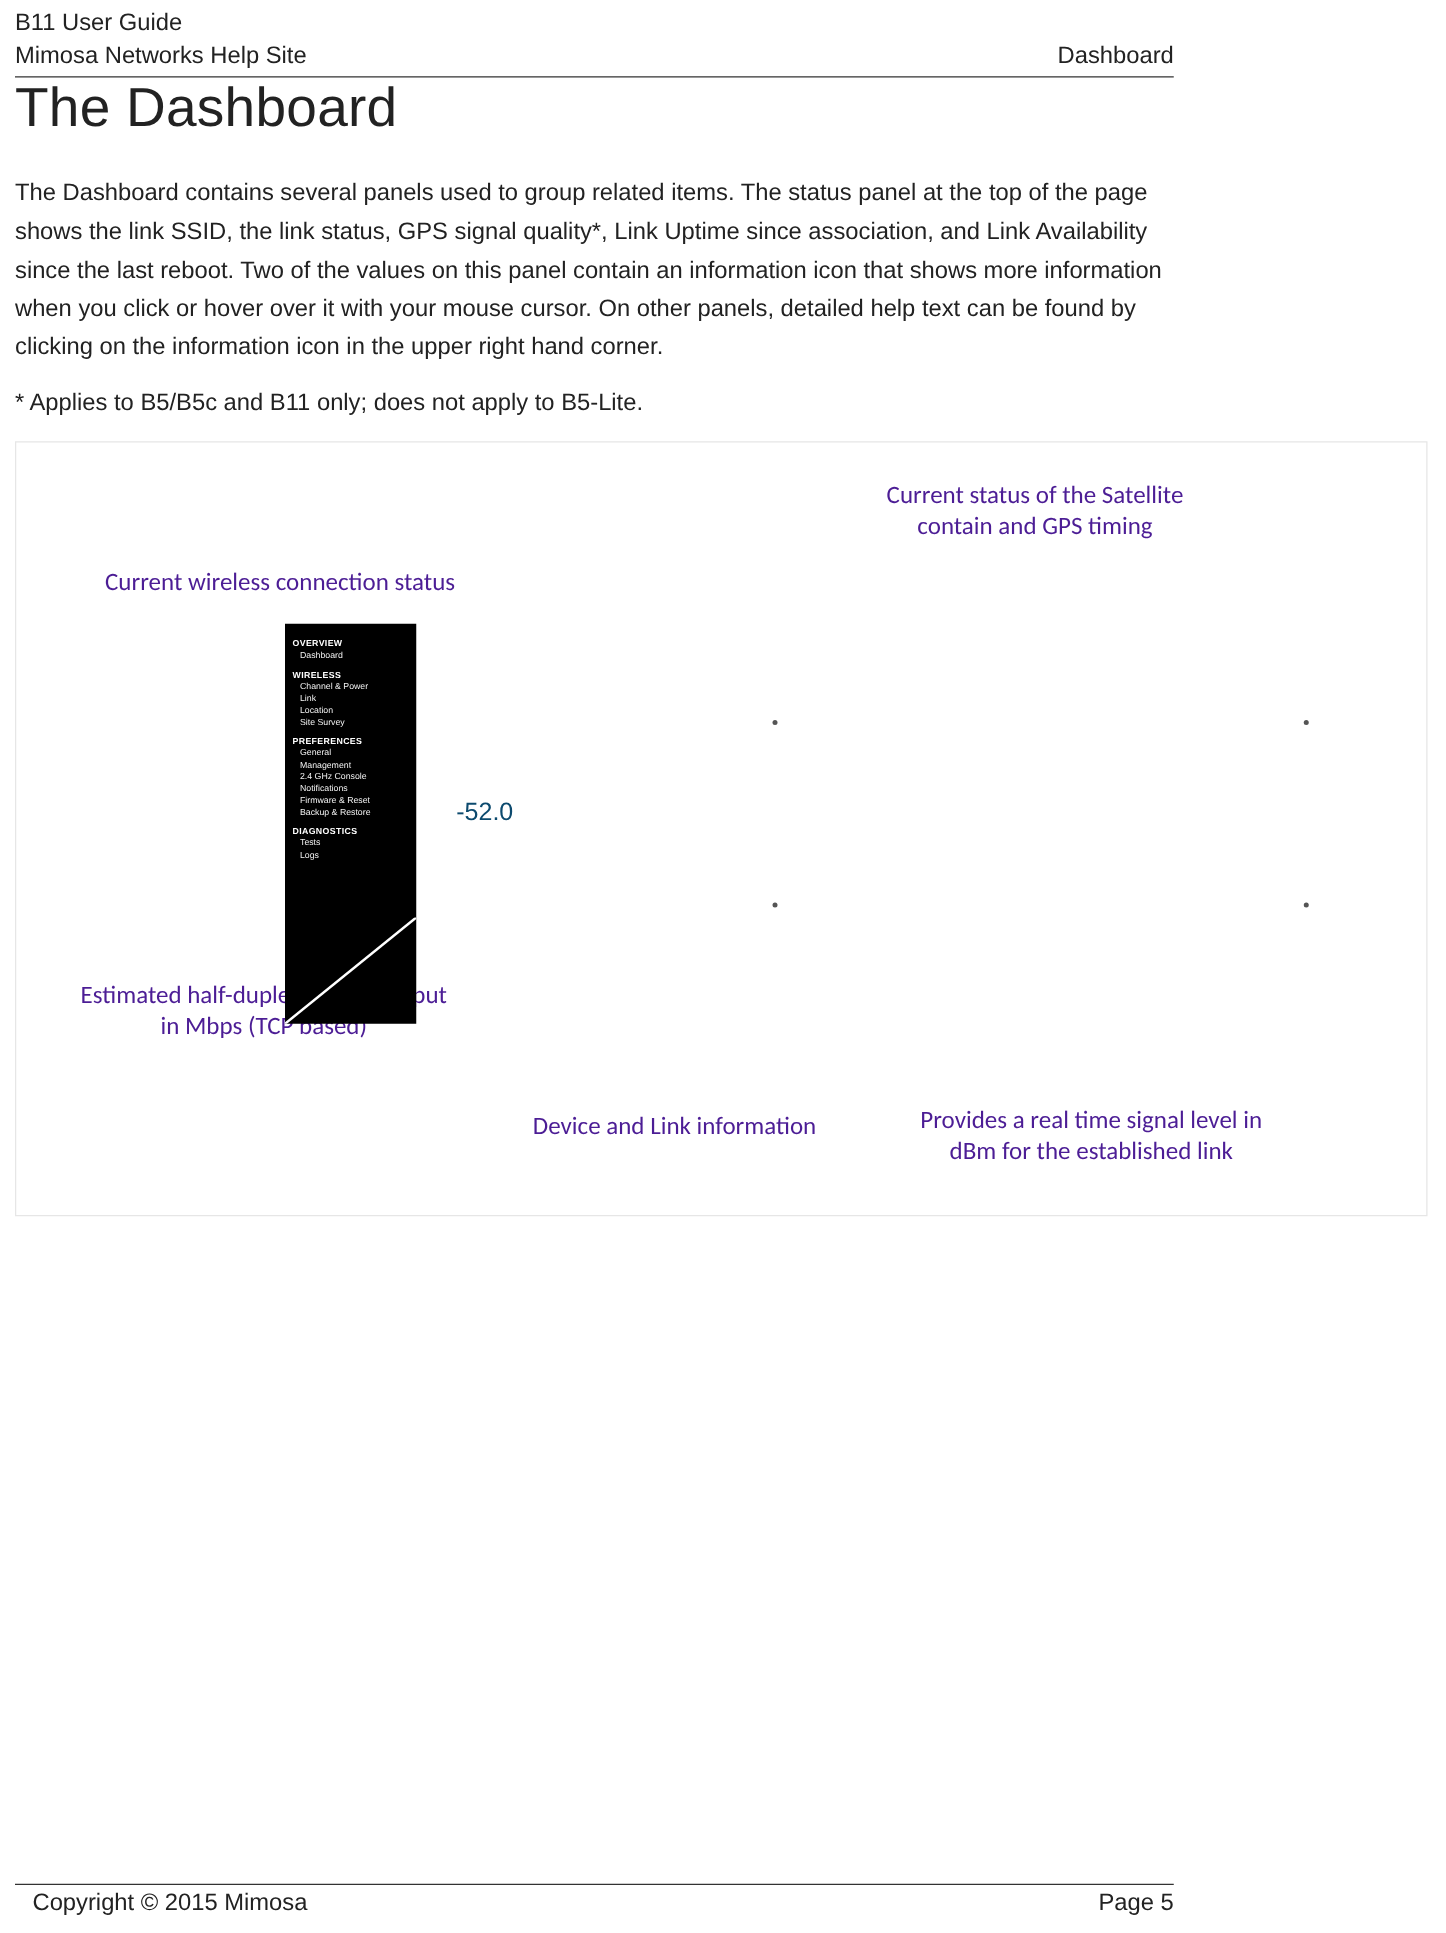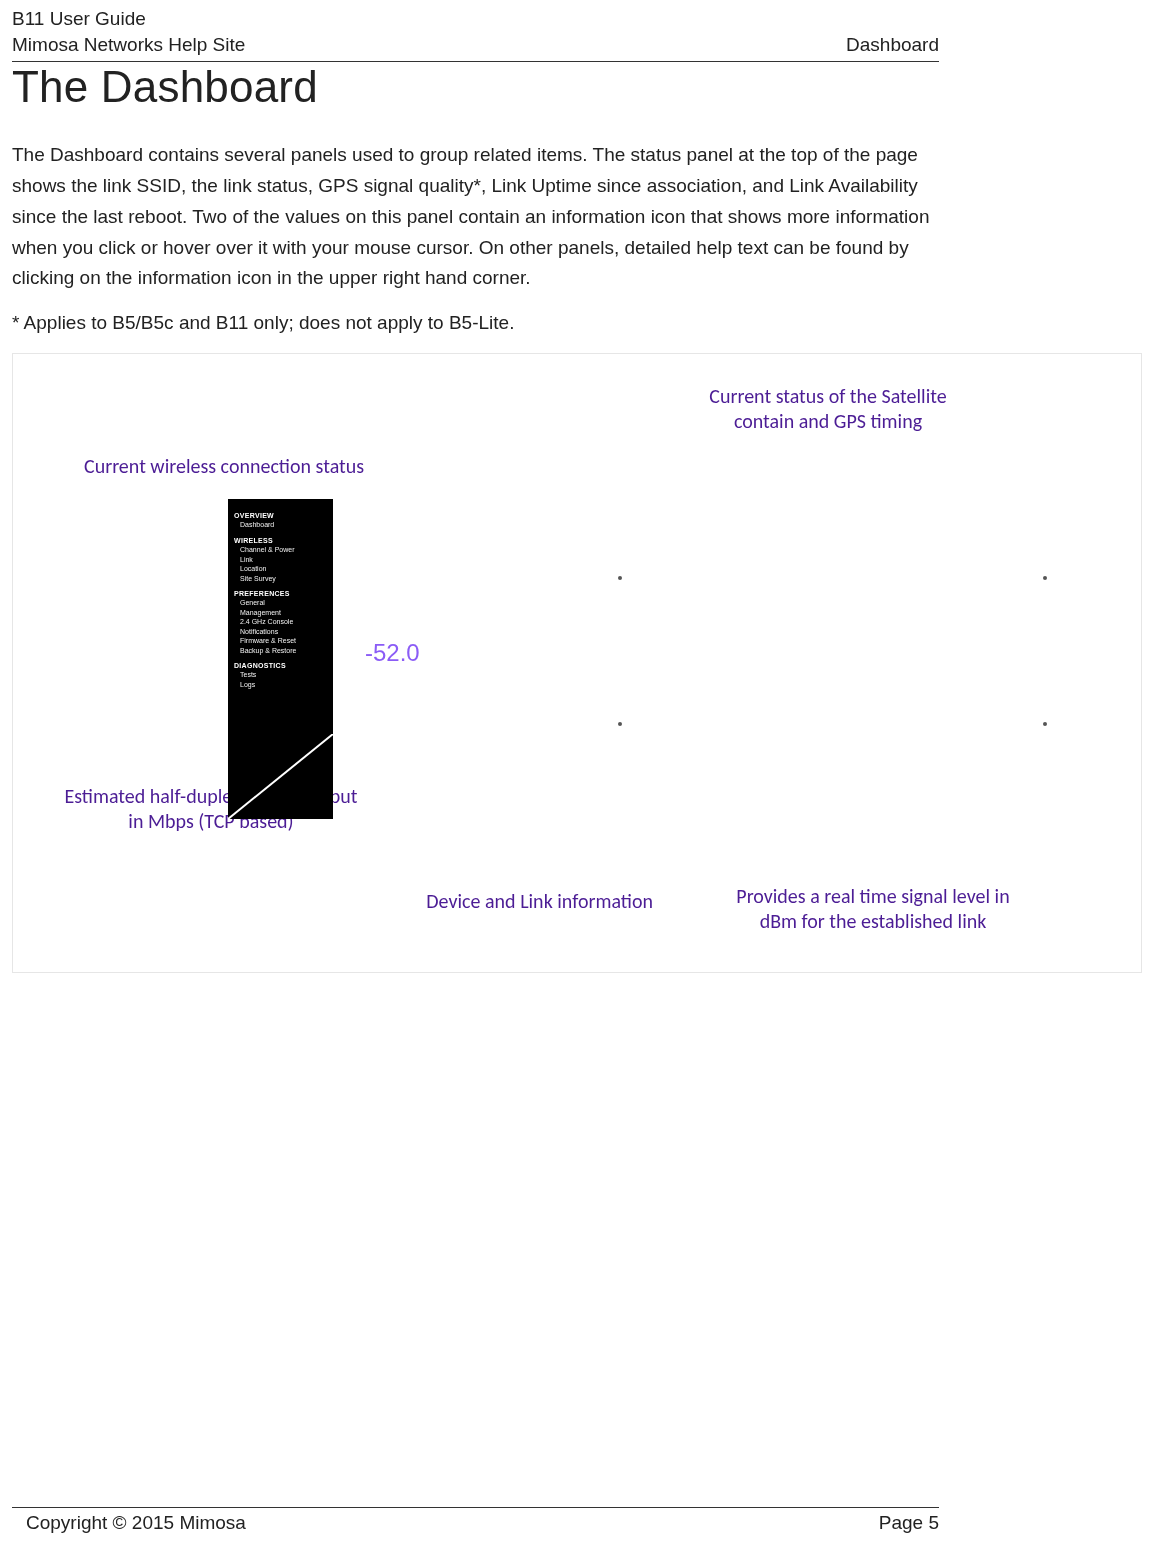--- a/index.html
+++ b/index.html
@@ -9,21 +9,21 @@
   .hdr-row { display: flex; justify-content: space-between; font-size: 19px; line-height: 1.35; }
   .hdr-rule { border: none; border-top: 1px solid #333; margin-top: 4px; }
   h1 { font-weight: 400; font-size: 44px; margin-bottom: 28px; letter-spacing: 0.2px; }
   .body-p { font-size: 19px; line-height: 1.62; margin-bottom: 14px; }
   .diagram-wrap { position: relative; width: 1130px; height: 620px; margin-top: 8px; border: 1px solid #e6e6e6; background: #fff; }
   .callout { position: absolute; font-family: "Segoe UI", Calibri, sans-serif; font-size: 20px; color: #4c1d95; text-align: center; line-height: 1.25; }
   .callout.right { text-align: center; }
   .sidebar { position: absolute; left: 215px; top: 145px; width: 105px; height: 320px; background: #000; color: #fff; font-size: 7px; padding: 6px 6px; line-height: 1.35; }
   .sb-sec { font-weight: 700; margin-top: 6px; letter-spacing: 0.3px; }
   .sb-item { margin-left: 6px; font-weight: 400; opacity: 0.95; }
-  .big-num { position: absolute; font-size: 24px; color: #8b5cf6; }
+  .big-num { position: absolute; font-size: 20px; color: #0c4a6e; }
   .dot { position: absolute; width: 4px; height: 4px; background: #555; border-radius: 50%; }
   .ftr { position: absolute; left: 12px; right: 12px; bottom: 12px; }
   .ftr-rule { border: none; border-top: 1px solid #333; margin-bottom: 4px; }
   .ftr-row { display: flex; justify-content: space-between; font-size: 19px; margin-left: 14px; }
 </style>
 </head>
 <body>
 
 <div class="page">
 

